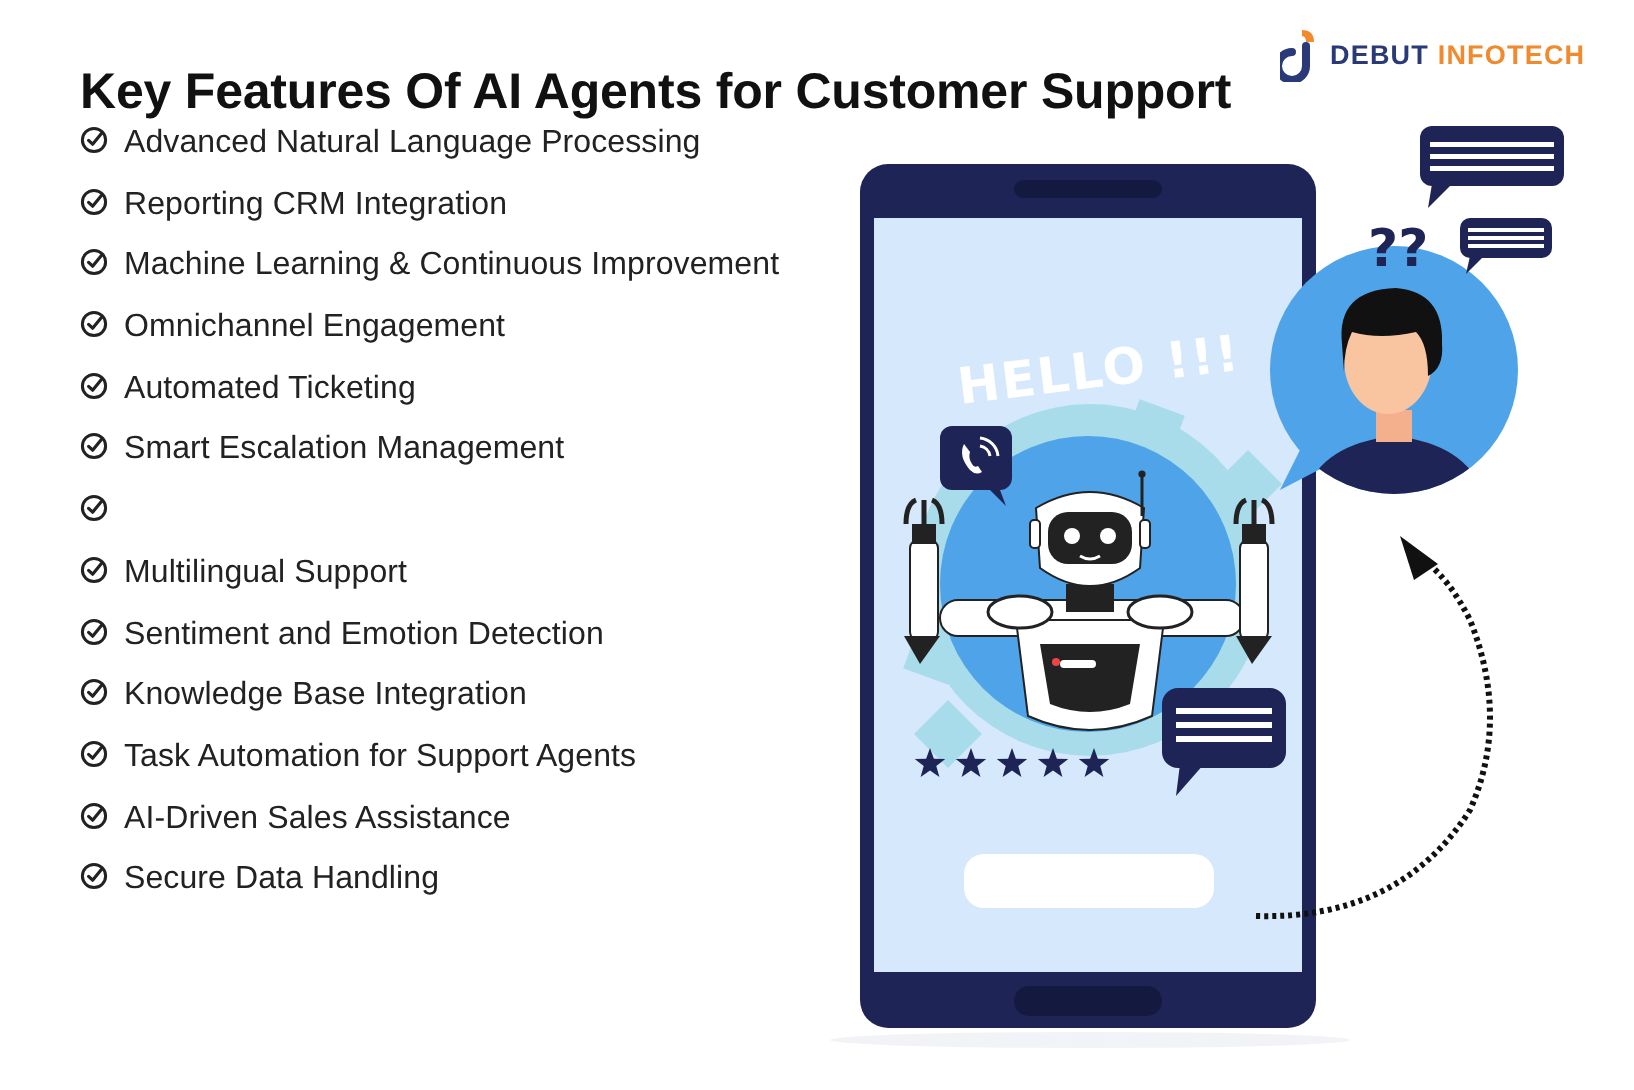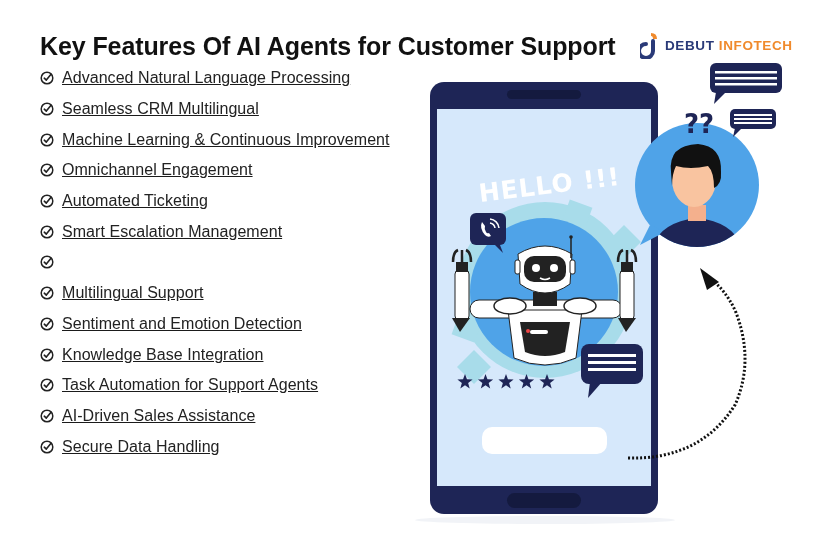--- a/index.html
+++ b/index.html
@@ -4,28 +4,28 @@
 <style>
   * { box-sizing: border-box; margin: 0; padding: 0; }
   html, body { width: 817px; height: 545px; background: #ffffff; overflow: hidden; }
   body { position: relative; font-family: "Liberation Sans", "DejaVu Sans", sans-serif; color: #1b1b1b; }
 
   .title {
     position: absolute; left: 40px; top: 32px;
     font-size: 25px; font-weight: 700; color: #111111; letter-spacing: -0.1px;
   }
 
-  .logo { position: absolute; left: 640px; top: 31px; display: flex; align-items: center; gap: 5px; }
+  .logo { position: absolute; left: 640px; top: 13px; display: flex; align-items: center; gap: 5px; }
   .logo-mark { width: 20px; height: 28px; position: relative; }
   .logo-text { font-size: 13.5px; font-weight: 700; letter-spacing: 0.6px; }
   .logo-text .w1 { color: #2a3a78; }
   .logo-text .w2 { color: #f08a2c; }
 
   .features { position: absolute; left: 40px; top: 63px; list-style: none; }
-  .feature { display: flex; align-items: center; height: 30.7px; text-decoration: underline; }
+  .feature { display: flex; height: 30.7px; }
   .check { width: 14px; height: 14px; margin-right: 8px; flex: none; }
   .feature-text { font-size: 16px; color: #222; letter-spacing: 0.05px; }
 
   .illus { position: absolute; left: 0; top: 0; width: 817px; height: 545px; }
 </style>
 </head>
 <body>
 
 <div class="title">Key Features Of AI Agents for Customer Support</div>
 
@@ -46,21 +46,21 @@
         <circle cx="7" cy="7" r="5.8" fill="none" stroke="#222" stroke-width="1.5"></circle>
         <path d="M4.3 7.2 L6.3 9.1 L10.8 3.6" fill="none" stroke="#222" stroke-width="1.6" stroke-linecap="round" stroke-linejoin="round"></path>
       </svg>
       <span class="feature-text">Advanced Natural Language Processing</span>
     </li>
     <li class="feature">
       <svg class="check" viewBox="0 0 14 14">
         <circle cx="7" cy="7" r="5.8" fill="none" stroke="#222" stroke-width="1.5"></circle>
         <path d="M4.3 7.2 L6.3 9.1 L10.8 3.6" fill="none" stroke="#222" stroke-width="1.6" stroke-linecap="round" stroke-linejoin="round"></path>
       </svg>
-      <span class="feature-text">Seamless CRM Multilingual</span>
+      <span class="feature-text">Reporting CRM Integration</span>
     </li>
     <li class="feature">
       <svg class="check" viewBox="0 0 14 14">
         <circle cx="7" cy="7" r="5.8" fill="none" stroke="#222" stroke-width="1.5"></circle>
         <path d="M4.3 7.2 L6.3 9.1 L10.8 3.6" fill="none" stroke="#222" stroke-width="1.6" stroke-linecap="round" stroke-linejoin="round"></path>
       </svg>
       <span class="feature-text">Machine Learning &amp; Continuous Improvement</span>
     </li>
     <li class="feature">
       <svg class="check" viewBox="0 0 14 14">

